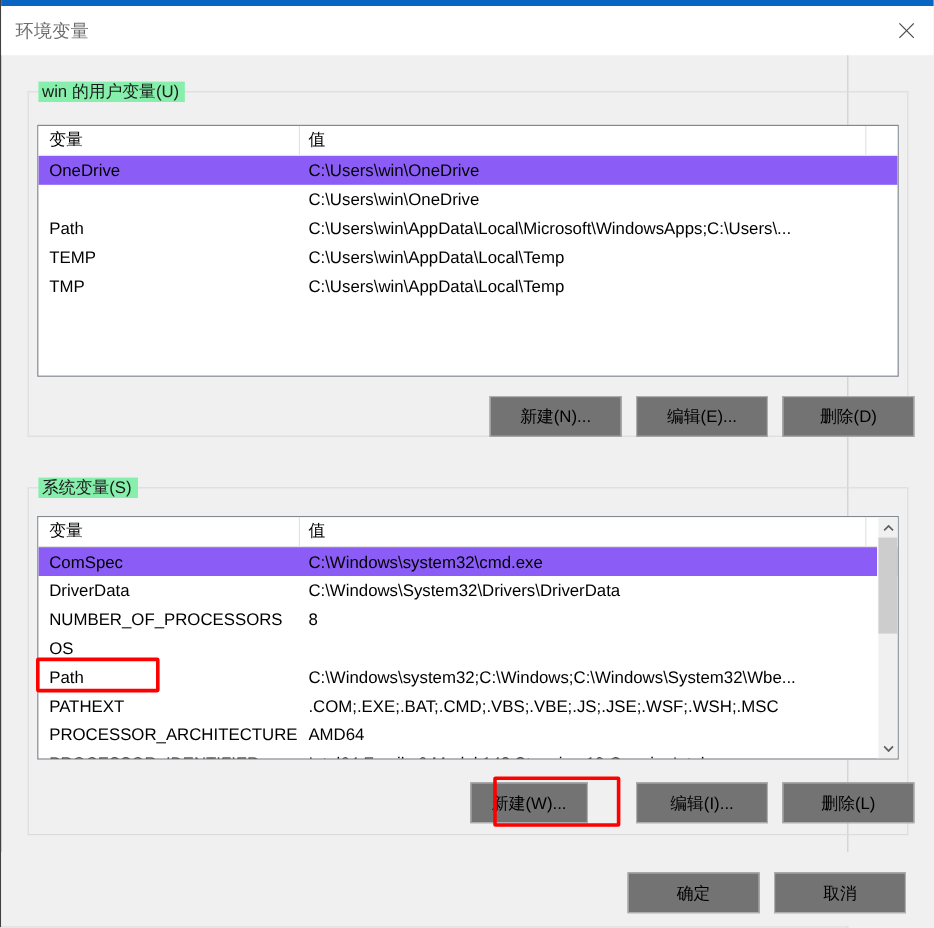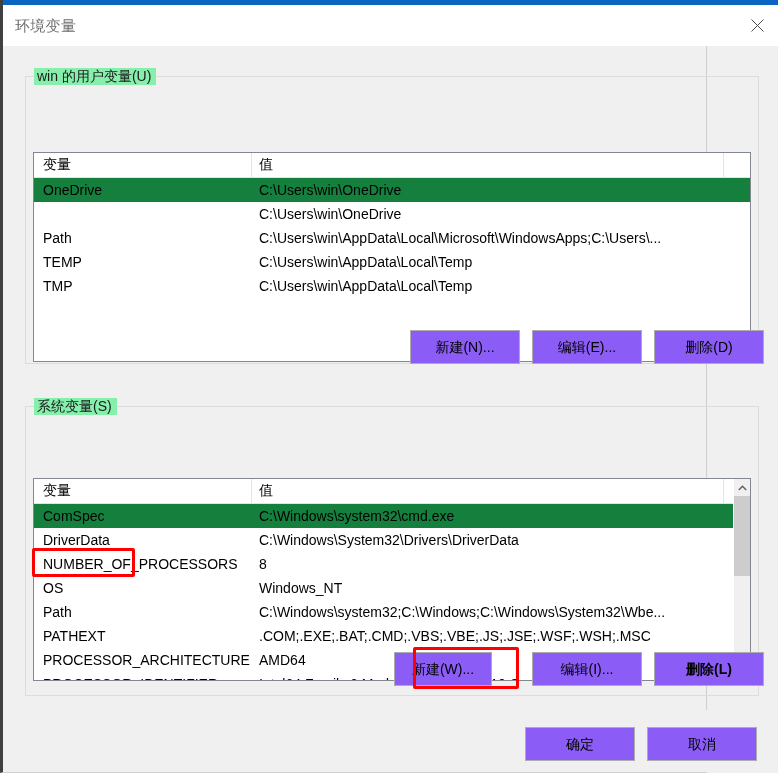--- a/index.html
+++ b/index.html
@@ -18,21 +18,21 @@
   }
 
   
   .window {
     position: absolute;
     left: 0; top: 0;
     width: 707px;
     height: 773px;
     background: #f0f0f0;
     box-sizing: border-box;
-    border-left: 3px solid #404040;
+    border-left: 1px solid #404040;
     border-right: 1px solid #cfcfcf;
     border-bottom: 1px solid #cfcfcf;
   }
   .accent-bar {
     position: absolute;
     left: 0; top: 0;
     width: 778px;
     height: 5px;
     background: #0a64c2;
   }
@@ -94,21 +94,20 @@
   #user-group  { left: 22px; top: 68px;  width: 734px; height: 296px; }
   #system-group{ left: 22px; top: 398px; width: 734px; height: 298px; }
 
   
   .listview {
     position: absolute;
     background: #ffffff;
     border: 1px solid #828790;
     box-sizing: border-box;
     overflow: hidden;
-    margin-top: 48px;
   }
   #user-list   { left: 30px; top: 104px; width: 718px; height: 210px; }
   #system-list { left: 30px; top: 430px; width: 718px; height: 203px; }
 
   .lv-header {
     position: relative;
     height: 25px;
     background: #ffffff;
     border-bottom: 1px solid #e3e3e3;
     box-sizing: border-box;
@@ -135,21 +134,21 @@
   .lv-body {
     position: relative;
   }
   .lv-row {
     position: relative;
     height: 24px;
     line-height: 24px;
     white-space: nowrap;
     overflow: hidden;
   }
-  .lv-row.selected { background: #15803d; }
+  .lv-row.selected { background: #8b5cf6; }
   .lv-row .cell-name {
     position: absolute;
     left: 9px;
     top: 0;
     width: 210px;
     overflow: hidden;
     font-size: 14px;
   }
   .lv-row .cell-value {
     position: absolute;
@@ -191,42 +190,42 @@
     position: absolute;
     left: 0;
     width: 16px;
     background: #cdcdcd;
   }
 
   
   .btn {
     position: absolute;
     box-sizing: border-box;
-    background: #8b5cf6;
+    background: #737373;
     border: 1px solid #adadad;
     font-family: "Liberation Sans", "DejaVu Sans", sans-serif;
     font-size: 14px;
     color: #000;
     text-align: center;
     line-height: 100%;
     display: flex;
     align-items: center;
     justify-content: center;
     cursor: default;
     padding: 16px;
     white-space: nowrap;
   }
 
   #btn-user-new    { left: 407px; top: 330px; width: 110px; height: 32px; }
   #btn-user-edit   { left: 529px; top: 330px; width: 110px; height: 32px; }
   #btn-user-delete { left: 651px; top: 330px; width: 110px; height: 32px; }
 
   #btn-sys-new     { left: 391px; top: 652px; width: 98px; height: 32px; }
   #btn-sys-edit    { left: 529px; top: 652px; width: 110px; height: 32px; }
-  #btn-sys-delete  { left: 651px; top: 652px; width: 110px; height: 32px; font-weight: bold; }
+  #btn-sys-delete  { left: 651px; top: 652px; width: 110px; height: 32px; }
 
   #btn-ok      { left: 522px; top: 727px; width: 110px; height: 32px; }
   #btn-cancel  { left: 644px; top: 727px; width: 110px; height: 32px; }
 
   
   .redbox {
     position: absolute;
     border: 3px solid #ff0000;
     box-sizing: border-box;
     pointer-events: none;
@@ -321,21 +320,20 @@
         <div class="lv-row">
           <div class="cell-name">DriverData</div>
           <div class="cell-value">C:\Windows\System32\Drivers\DriverData</div>
         </div>
         <div class="lv-row">
           <div class="cell-name">NUMBER_OF_PROCESSORS</div>
           <div class="cell-value">8</div>
         </div>
         <div class="lv-row">
           <div class="cell-name">OS</div>
-          <div class="cell-value">Windows_NT</div>
         </div>
         <div class="lv-row">
           <div class="cell-name">Path</div>
           <div class="cell-value">C:\Windows\system32;C:\Windows;C:\Windows\System32\Wbe...</div>
         </div>
         <div class="lv-row">
           <div class="cell-name">PATHEXT</div>
           <div class="cell-value">.COM;.EXE;.BAT;.CMD;.VBS;.VBE;.JS;.JSE;.WSF;.WSH;.MSC</div>
         </div>
         <div class="lv-row">

